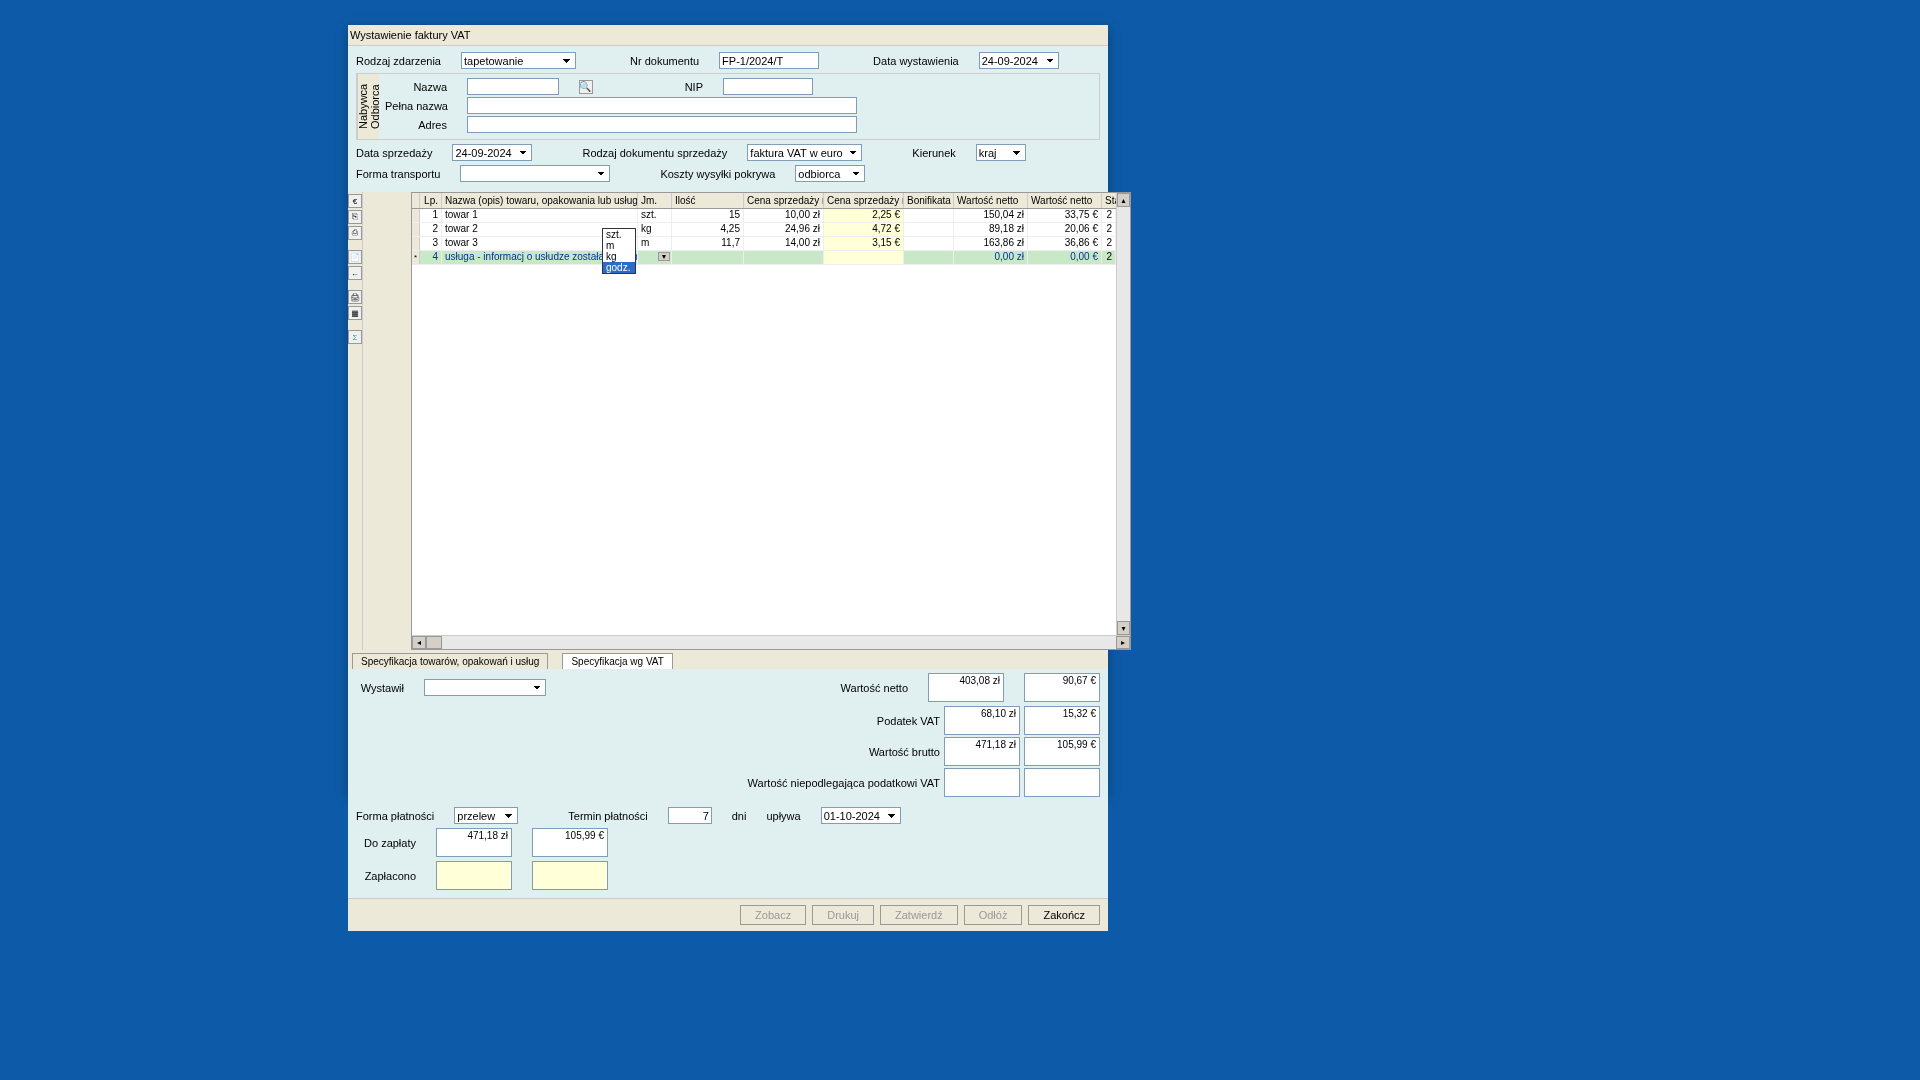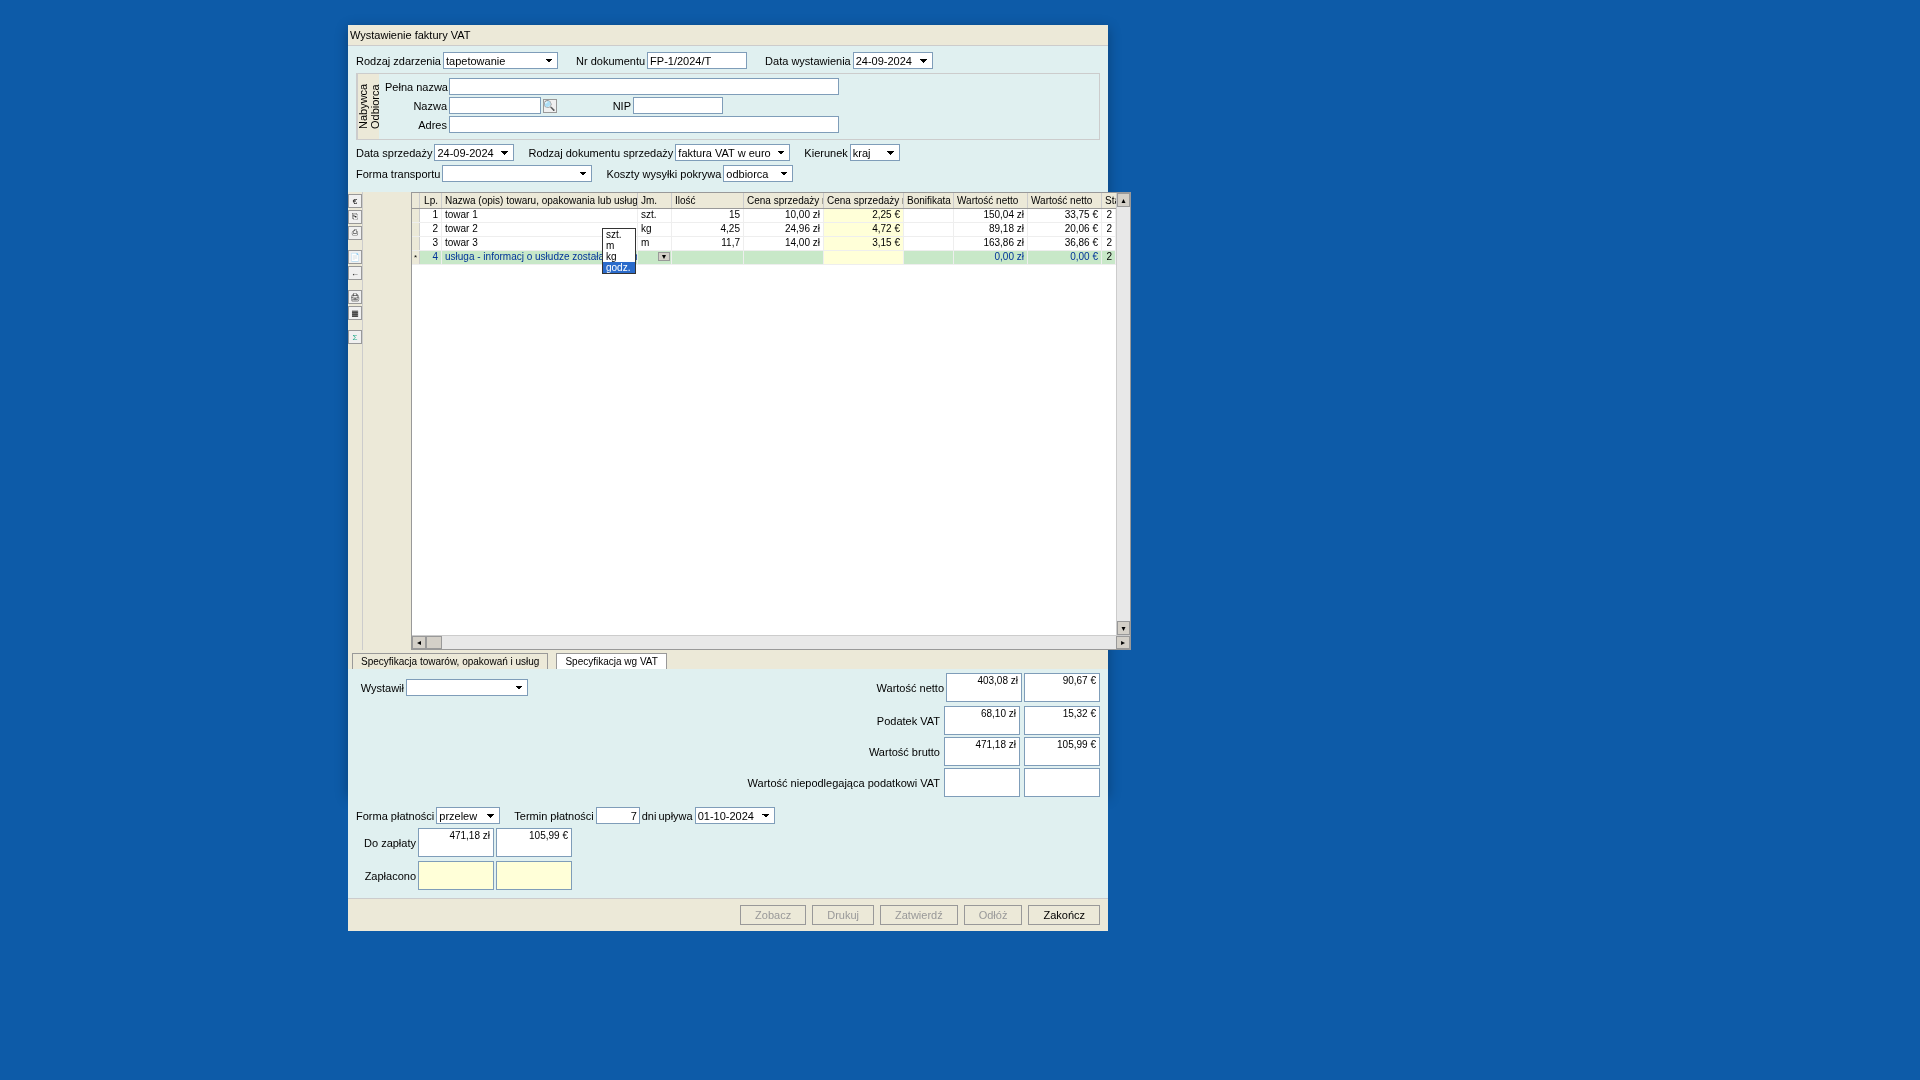--- a/index.html
+++ b/index.html
@@ -1,20 +1,20 @@
 <!DOCTYPE html>
 <html><head>
 <meta charset="utf-8">
 <style>
 * { box-sizing: border-box; margin: 0; padding: 0; font-family: Tahoma, Arial, sans-serif; font-size: 11px; }
 body { background: #0d5ba8; width: 1920px; height: 1080px; position: relative; }
 .window { position: absolute; left: 348px; top: 25px; width: 760px; height: 770px; background: #ece9d8; box-shadow: 0 3px 12px rgba(0,0,0,0.3); }
 .titlebar { background: #ece9d8; padding: 4px 2px; font-size: 11px; border-bottom: 1px solid #ccc; }
 .form-area { padding: 6px 8px; background: #e0f0f0; }
-.form-row { display: flex; align-items: center; gap: 2px; margin-bottom: 4px; }
+.form-row { display: flex; align-items: center; gap: 20px; margin-bottom: 4px; }
 .label { font-size: 11px; white-space: nowrap; }
 .select, .input { background: #fff; border: 1px solid #7f9db9; font-size: 11px; padding: 1px 2px; height: 17px; }
 .select { appearance: none; background-image: linear-gradient(45deg, transparent 50%, #000 50%), linear-gradient(135deg, #000 50%, transparent 50%); background-position: calc(100% - 8px) 6px, calc(100% - 4px) 6px; background-size: 4px 4px; background-repeat: no-repeat; padding-right: 16px; }
 .buyer-panel { display: flex; border: 1px solid #ccc; background: #e0f0f0; margin-top: 2px; }
 .buyer-tab { width: 22px; display: flex; flex-direction: column; align-items: center; justify-content: center; border-right: 1px solid #ccc; font-size: 9px; writing-mode: vertical-rl; transform: rotate(180deg); padding: 4px 2px; background: #ece9d8; }
 .buyer-fields { flex: 1; padding: 4px 6px; }
 .buyer-fields .form-row { margin-bottom: 2px; }
 .buyer-fields .label { width: 62px; text-align: right; }
 .toolbar-area { display: flex; }
 .left-toolbar { width: 16px; display: flex; flex-direction: column; gap: 2px; padding: 2px 0; background: #ece9d8; align-items: center; border-right: 1px solid #ccc; }
@@ -31,21 +31,21 @@
 .grid-cell.yellow { background: #ffffd8; }
 .grid-empty { height: 370px; background: #fff; }
 .scrollbar-v { position: absolute; right: 0; top: 0; bottom: 14px; width: 14px; background: #e8e8e8; border-left: 1px solid #ccc; }
 .scroll-arrow { height: 14px; background: #d4d0c8; border: 1px solid #999; display: flex; align-items: center; justify-content: center; font-size: 8px; cursor: pointer; }
 .scrollbar-h { height: 14px; background: #e8e8e8; display: flex; border-top: 1px solid #ccc; }
 .scrollbar-h .scroll-arrow { width: 14px; height: 100%; }
 .scroll-thumb-h { width: 16px; background: #d4d0c8; border: 1px solid #999; }
 .dropdown-popup { position: absolute; left: 602px; top: 228px; width: 34px; background: #fff; border: 1px solid #333; z-index: 10; }
 .dropdown-popup div { padding: 0 3px; font-size: 10px; cursor: pointer; }
 .dropdown-popup div.selected { background: #2a6bcb; color: #fff; }
-.tabs-row { display: flex; gap: 8px; padding: 3px 4px 0; background: #ece9d8; }
+.tabs-row { display: flex; gap: 14px; padding: 3px 4px 0; background: #ece9d8; }
 .tab { border: 1px solid #999; border-bottom: none; padding: 2px 8px; background: #ece9d8; font-size: 10px; cursor: pointer; }
 .tab.active { background: #fff; }
 .totals-area { padding: 4px 8px; background: #e0f0f0; }
 .totals-row { display: flex; justify-content: flex-end; align-items: center; gap: 4px; margin-bottom: 2px; }
 .totals-row .label { width: 200px; text-align: right; }
 .total-box { width: 76px; background: #fff; border: 1px solid #7f9db9; padding: 1px 3px; text-align: right; font-size: 10px; height: 29px; }
 .payment-area { padding: 4px 8px; background: #e0f0f0; }
 .button-bar { display: flex; justify-content: flex-end; gap: 6px; padding: 6px 8px; background: #ece9d8; border-top: 1px solid #ccc; }
 .btn { padding: 3px 14px; background: #ece9d8; border: 1px solid #999; font-size: 11px; cursor: pointer; }
 .btn.disabled { color: #999; }
@@ -72,30 +72,30 @@
       <select class="select" style="width:80px"><option>24-09-2024</option></select>
     </div>
 
     <div class="buyer-panel">
       <div class="buyer-tab">
         <span>Nabywca</span>
         <span>Odbiorca</span>
       </div>
       <div class="buyer-fields">
         <div class="form-row">
-          <span class="label">Pełna nazwa</span>
-          <input class="input" style="width: 390px;" value="">
-        </div>
-        <div class="form-row">
           <span class="label">Nazwa</span>
           <input class="input" style="width: 92px;" value="">
           <span class="tool-btn icon-search">🔍</span>
           <span style="width:8px"></span>
           <span class="label">NIP</span>
           <input class="input" style="width: 90px;" value="">
+        </div>
+        <div class="form-row">
+          <span class="label">Pełna nazwa</span>
+          <input class="input" style="width: 390px;" value="">
         </div>
         <div class="form-row">
           <span class="label">Adres</span>
           <input class="input" style="width: 390px;" value="">
         </div>
       </div>
     </div>
 
     <div class="form-row" style="margin-top:4px">
       <span class="label">Data sprzedaży</span>

